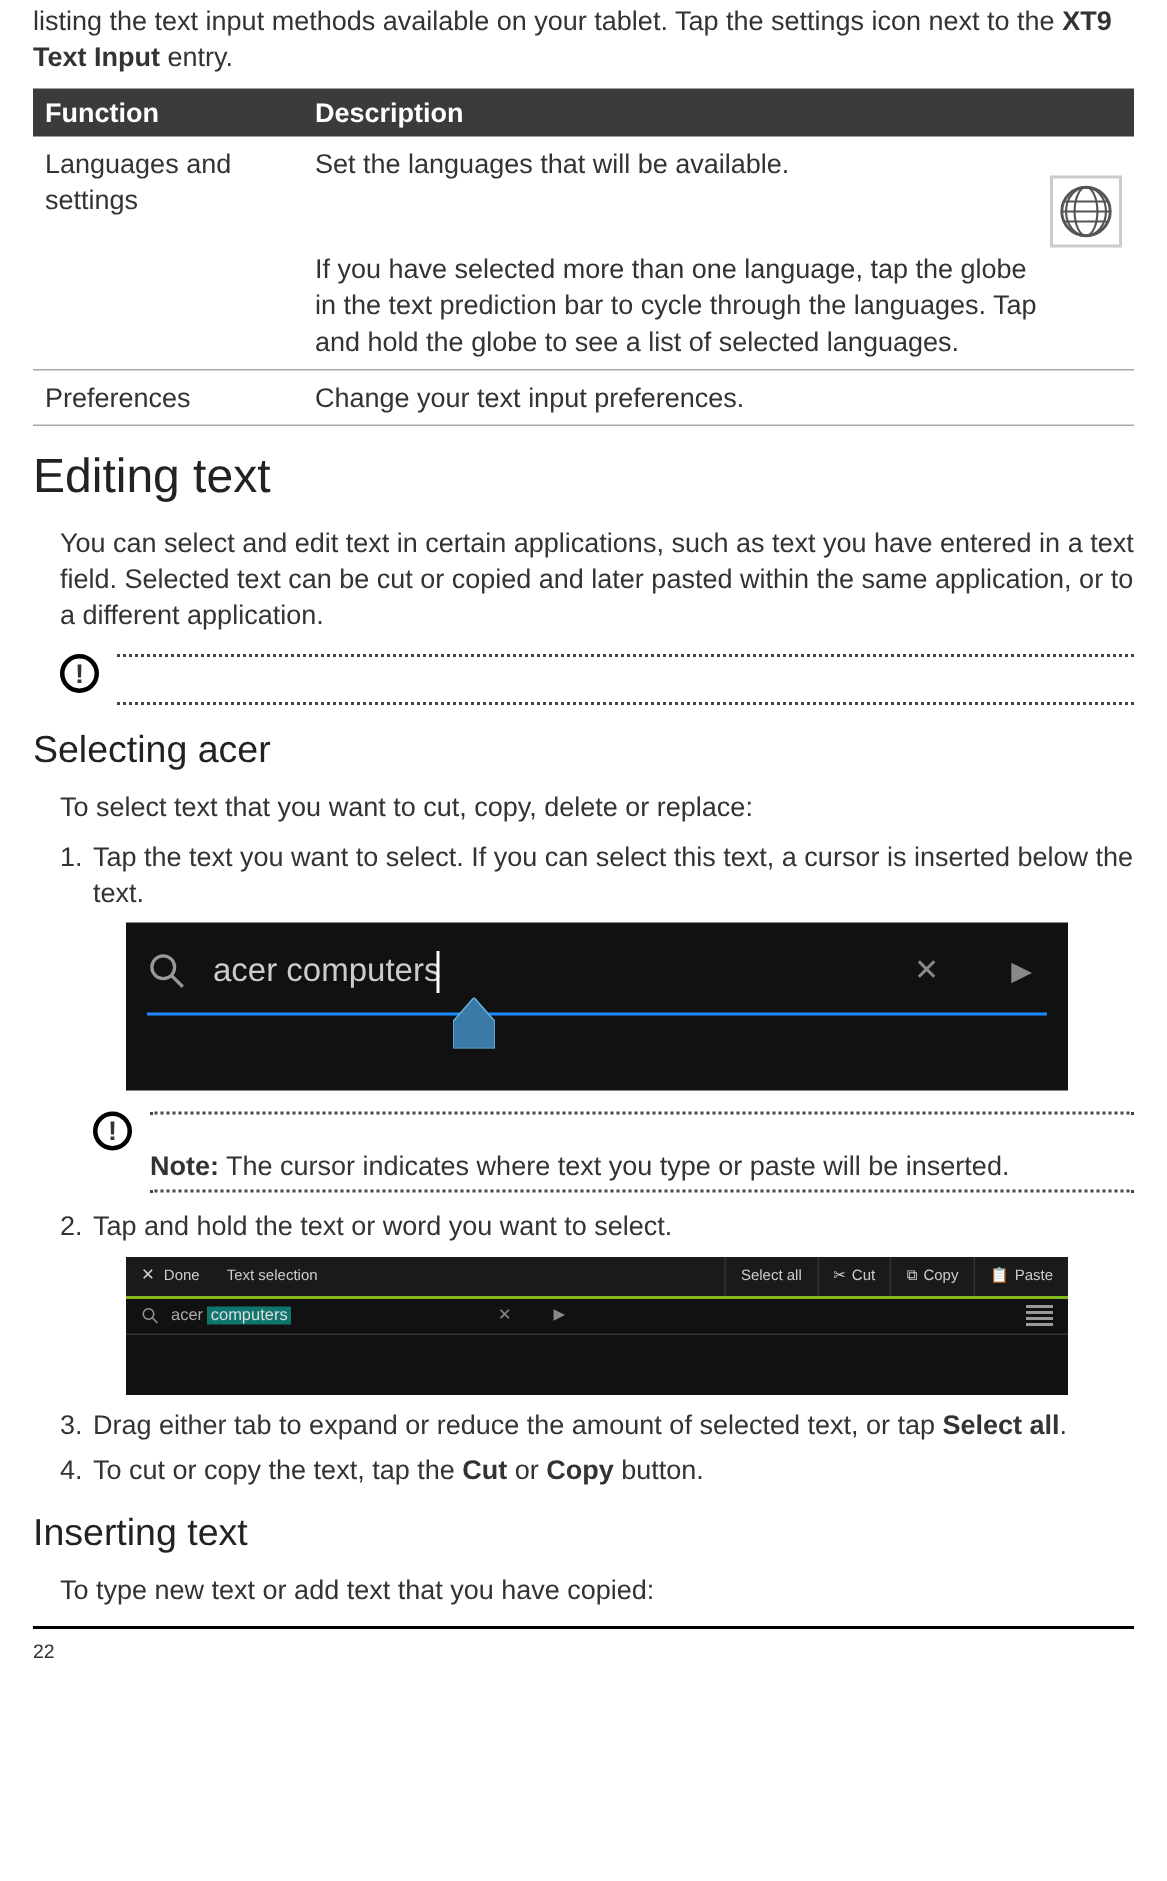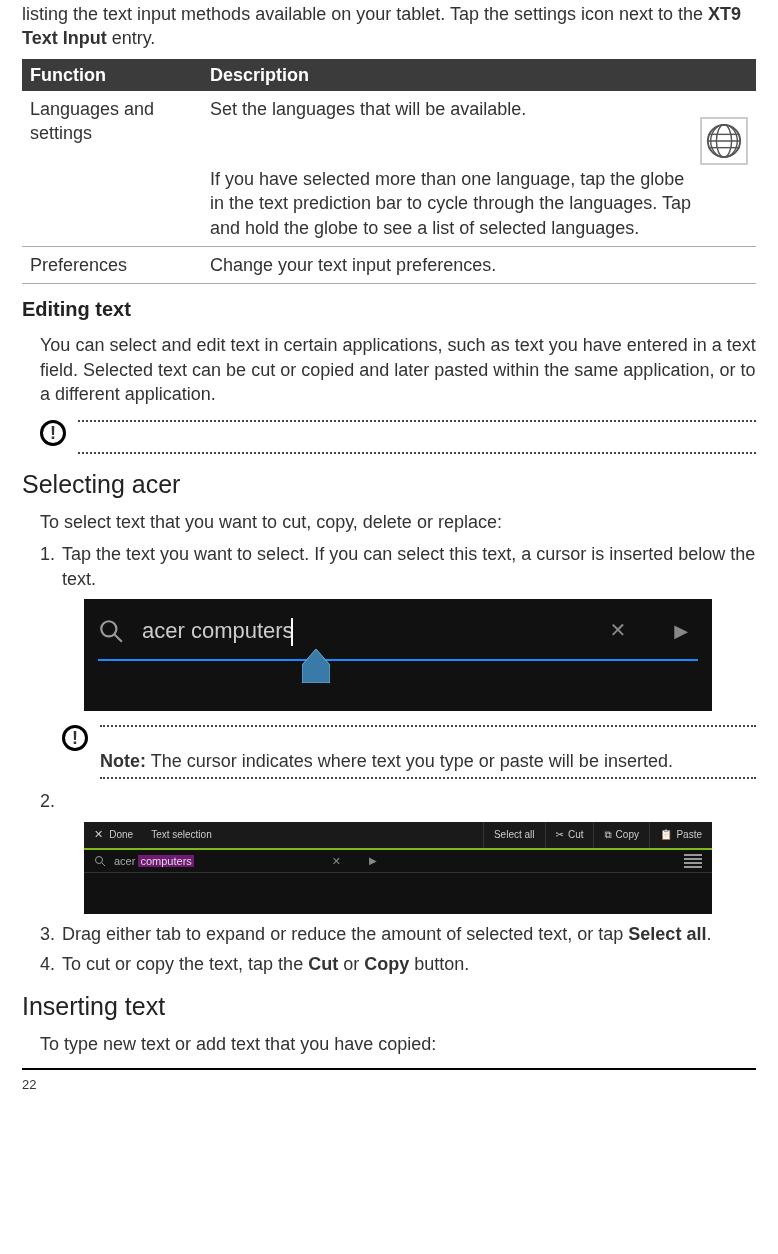--- a/index.html
+++ b/index.html
@@ -19,21 +19,21 @@
     .tbl th { background: #3b3b3b; color: #fff; text-align: left; padding: 4px 8px; font-size: 18px; }
     .tbl th:first-child { width: 180px; }
     .tbl td { padding: 6px 8px; vertical-align: top; border-bottom: 1px solid #aaa; }
     .desc-cell { display: flex; align-items: flex-start; gap: 8px; }
     .desc-text { flex: 1; }
     .desc-text p { margin-bottom: 6px; }
     .desc-text p:last-child { margin-bottom: 0; margin-top: 46px; }
     .globe-box { width: 48px; height: 48px; border: 2px solid #ccc; display: flex; align-items: center; justify-content: center; flex-shrink: 0; margin-top: 20px; }
     .globe-box svg { width: 38px; height: 38px; }
     
-    h1.h1 { font-weight: bold; font-size: 20px; margin: 8px 0 10px 0; color: #222; }
+    h1.h1 { font-weight: normal; font-size: 32px; margin: 8px 0 10px 0; color: #222; }
     h2.h2 { font-weight: normal; font-size: 25px; margin: 14px 0 8px 0; color: #222; padding-left: 0; }
     .body-p { padding-left: 18px; margin-bottom: 8px; }
     
     .note-block { margin: 10px 0 10px 18px; }
     .dashed-line { 
       border: none; 
       border-top: 2px dotted #444; 
       height: 0;
       margin-left: 38px;
     }
@@ -61,21 +61,21 @@
     .ss2 { background: #111; height: 92px; position: relative; }
     .ss2-top { height: 28px; background: #1a1a1a; border-bottom: 2px solid #83b81a; display: flex; align-items: center; font-size: 10px; color: #ccc; }
     .ss2-done { padding: 0 10px; display: flex; align-items: center; gap: 6px; }
     .ss2-done-x { font-size: 11px; }
     .ss2-title { padding-left: 8px; flex-shrink: 0; }
     .spacer { flex: 1; }
     .ss2-btn { padding: 0 10px; border-left: 1px solid #333; display: flex; align-items: center; gap: 4px; height: 100%; }
     .ss2-bot { padding: 4px 10px; display: flex; align-items: center; gap: 8px; border-bottom: 1px solid #333; }
     .ss2-mag { width: 12px; height: 12px; }
     .ss2-q { color: #aaa; font-size: 11px; }
-    .ss2-sel { background: #701a75; color: #ddd; padding: 0 2px; }
+    .ss2-sel { background: #0f766e; color: #ddd; padding: 0 2px; }
     .ss2-x { color: #888; font-size: 11px; margin-left: 130px; }
     .ss2-arrow { color: #888; font-size: 10px; margin-left: 20px; }
     .ss2-menu { float: right; margin-left: auto; }
     .ss2-menu-icon { display: flex; flex-direction: column; gap: 2px; }
     .ss2-menu-icon span { width: 18px; height: 2px; background: #999; display: block; }
     
     .footer { border-top: 2px solid #000; margin-top: 12px; padding-top: 6px; font-size: 13px; }
   </style>
 </head>
 <body>
@@ -165,21 +165,21 @@
             <hr class="dashed-line top">
           </div>
       </div>
       <div class="note-text" style="padding-left:38px; margin-top:-4px;">
         <span class="bold">Note:</span><span> The cursor indicates where text you type or paste will be inserted.</span>
       </div>
       <hr class="dashed-line" style="margin-top:4px;">
     </div>
   </li>
   <li>
-    <br>
+    <span>Tap and hold the text or word you want to select.</span><br>
     <div class="screenshot-box ss2">
       <div class="ss2-top">
         <div class="ss2-done">
             <span class="ss2-done-x">✕</span>
             <span>Done</span>
           </div>
         <div class="ss2-title">Text selection</div>
         <div class="spacer"></div>
         <div class="ss2-btn">Select all</div>
         <div class="ss2-btn">

